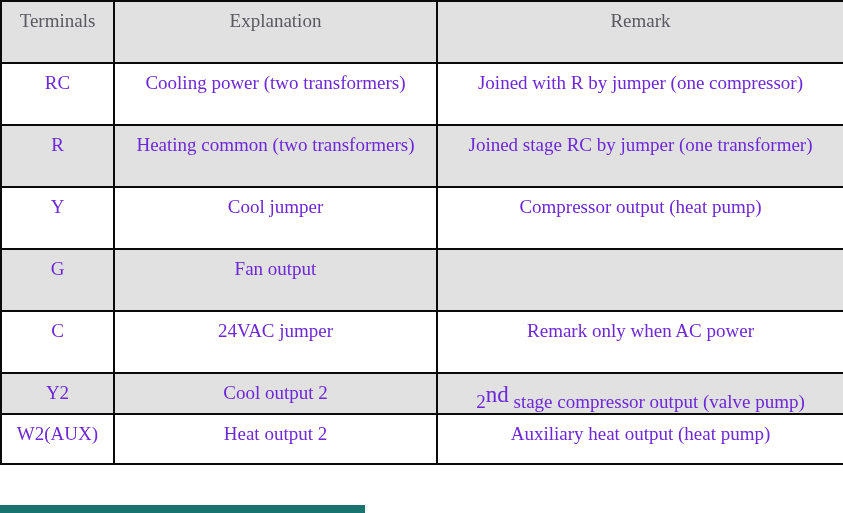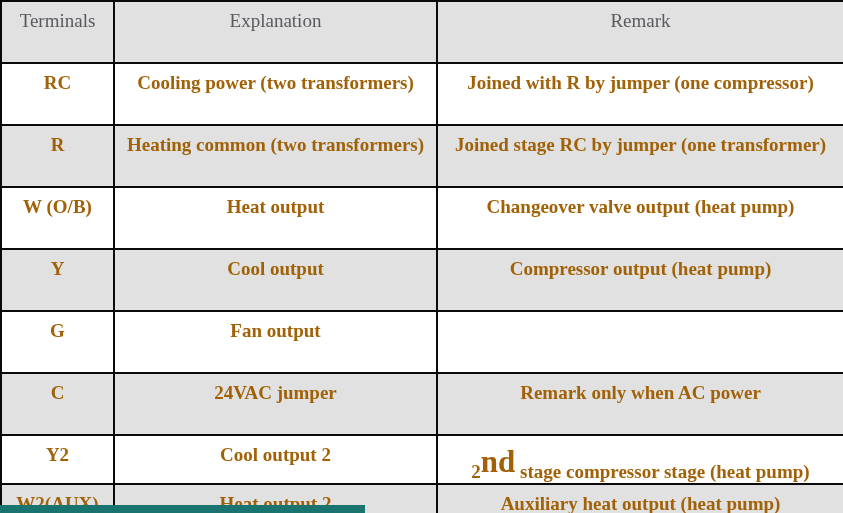--- a/index.html
+++ b/index.html
@@ -23,38 +23,37 @@
   col.c1 { width: 113px; }
   col.c2 { width: 323px; }
   col.c3 { width: 407px; }
   th, td {
     border: 2px solid #0a0a0a;
     vertical-align: top;
     text-align: center;
     padding: 8px 2px 0 2px;
     font-size: 19px;
     line-height: 1.15;
-    color: #a16207;
+    color: #6d28d9;
     box-sizing: border-box;
     overflow: hidden;
     white-space: nowrap;
-    font-weight: bold;
   }
   th {
     font-weight: normal;
     color: #595960;
     background: #e1e1e1;
     height: 62px;
   }
   tbody td { height: 62px; background: #ffffff; }
   tbody tr:nth-child(even) td { background: #e1e1e1; }
   tr.row-short td { height: 40px; }
   tr.row-last td { height: 50px; }
   .sup {
-    font-size: 31px;
+    font-size: 23px;
     vertical-align: 6px;
   }
   .teal-bar {
     position: absolute;
     left: 0; bottom: 0;
     width: 365px; height: 8px;
     background: #19736f;
   }
 </style>
 </head>
@@ -79,43 +78,38 @@
         <td>RC</td>
         <td>Cooling power (two transformers)</td>
         <td>Joined with R by jumper (one compressor)</td>
       </tr>
       <tr>
         <td>R</td>
         <td>Heating common (two transformers)</td>
         <td>Joined stage RC by jumper (one transformer)</td>
       </tr>
       <tr>
-        <td>W (O/B)</td>
-        <td>Heat output</td>
-        <td>Changeover valve output (heat pump)</td>
-      </tr>
-      <tr>
         <td>Y</td>
-        <td>Cool output</td>
+        <td>Cool jumper</td>
         <td>Compressor output (heat pump)</td>
       </tr>
       <tr>
         <td>G</td>
         <td>Fan output</td>
         <td></td>
       </tr>
       <tr>
         <td>C</td>
         <td>24VAC jumper</td>
         <td>Remark only when AC power</td>
       </tr>
       <tr class="row-short">
         <td>Y2</td>
         <td>Cool output 2</td>
-        <td><span>2</span><span class="sup">nd</span><span> stage compressor stage (heat pump)</span></td>
+        <td><span>2</span><span class="sup">nd</span><span> stage compressor output (valve pump)</span></td>
       </tr>
       <tr class="row-last">
         <td>W2(AUX)</td>
         <td>Heat output 2</td>
         <td>Auxiliary heat output (heat pump)</td>
       </tr>
     </tbody>
   </table>
   <div class="teal-bar"></div>
 </div>

